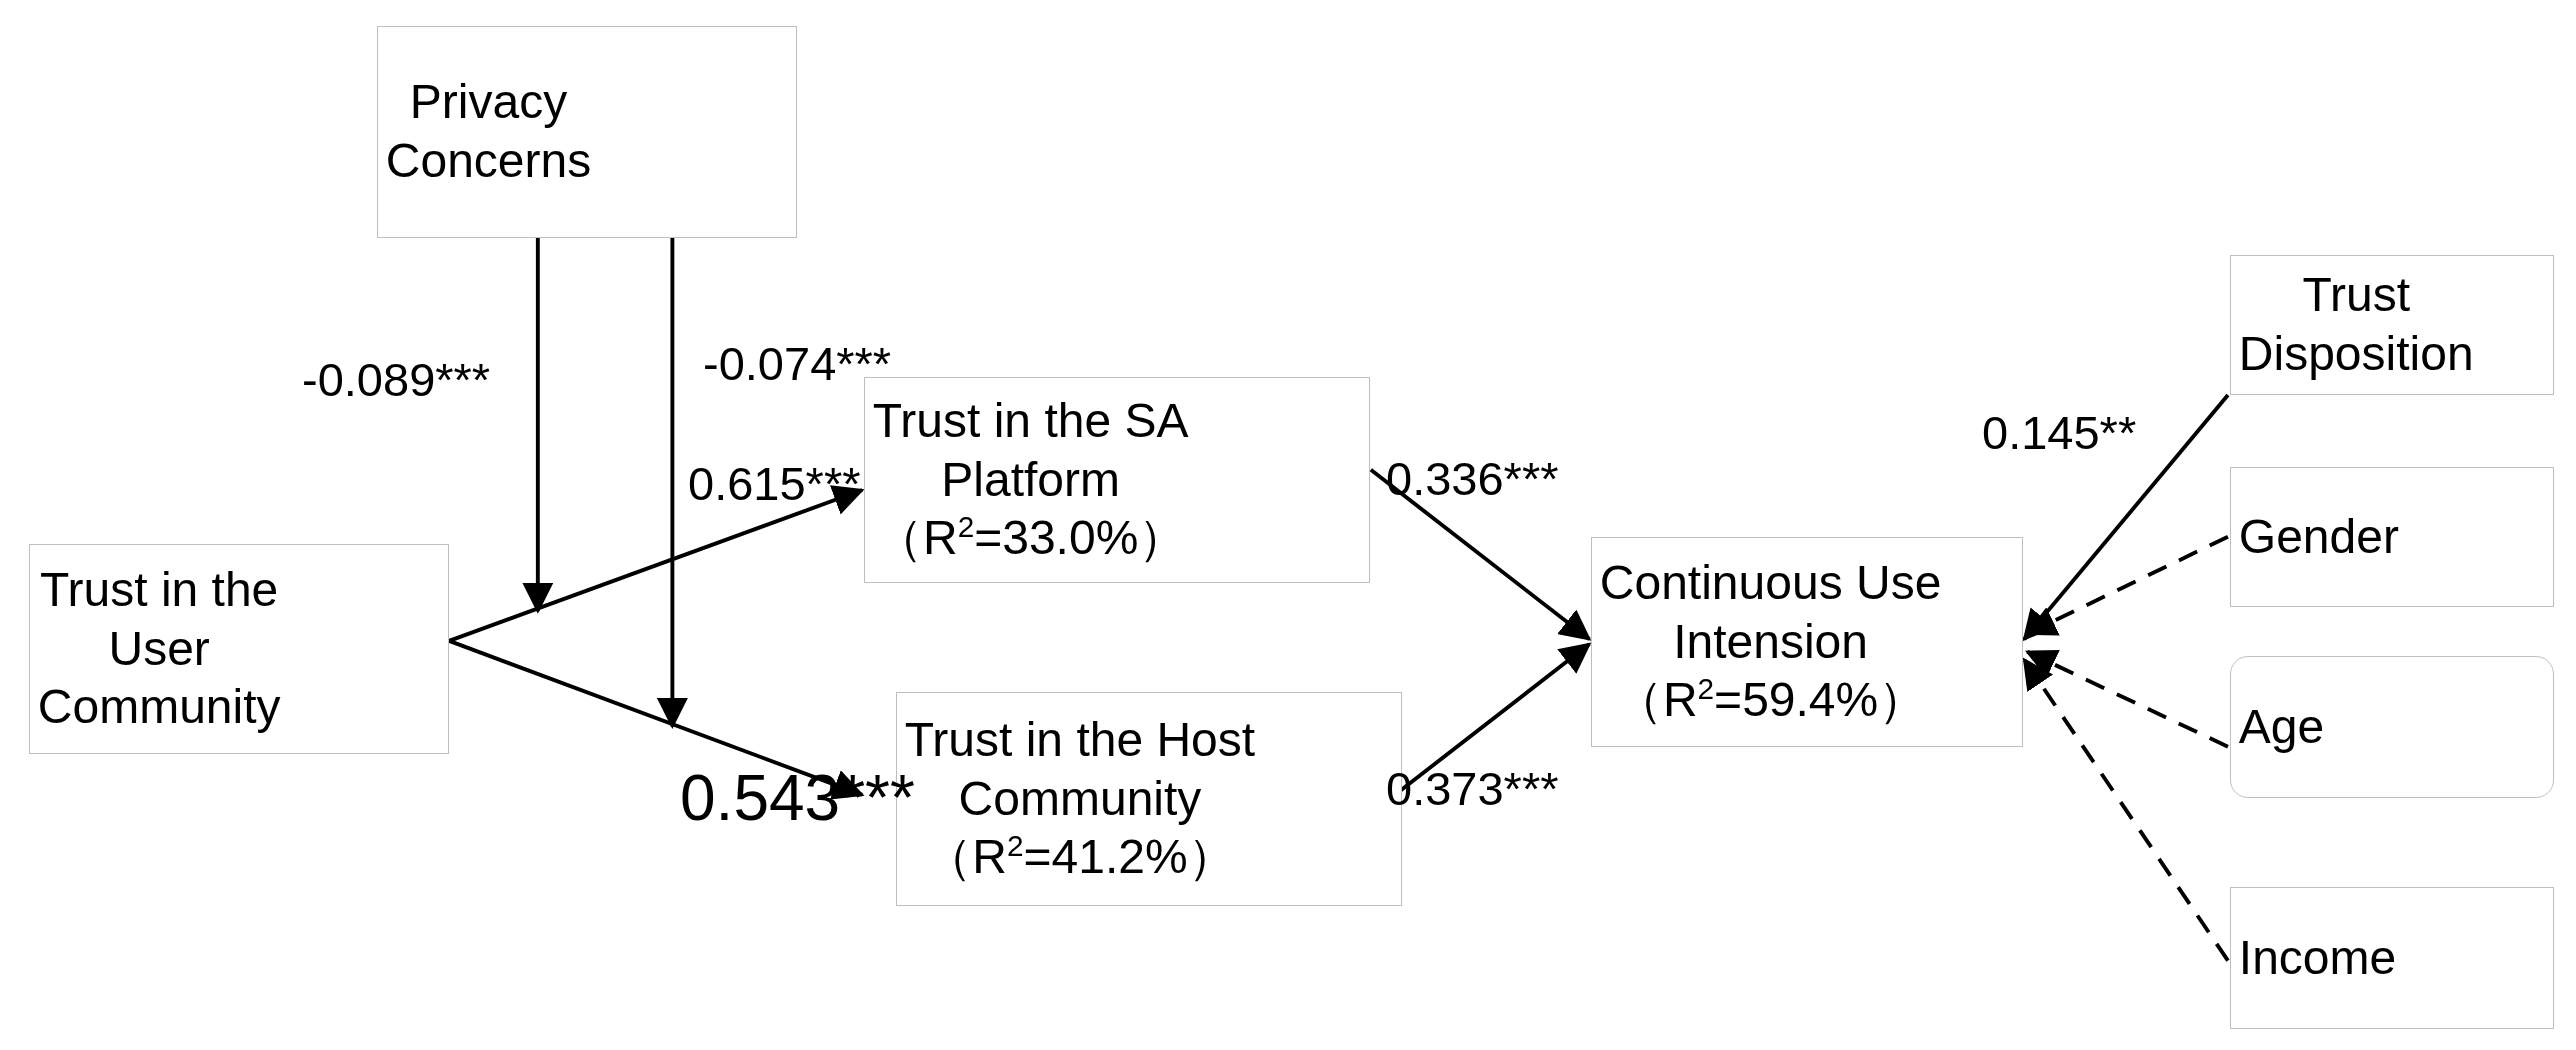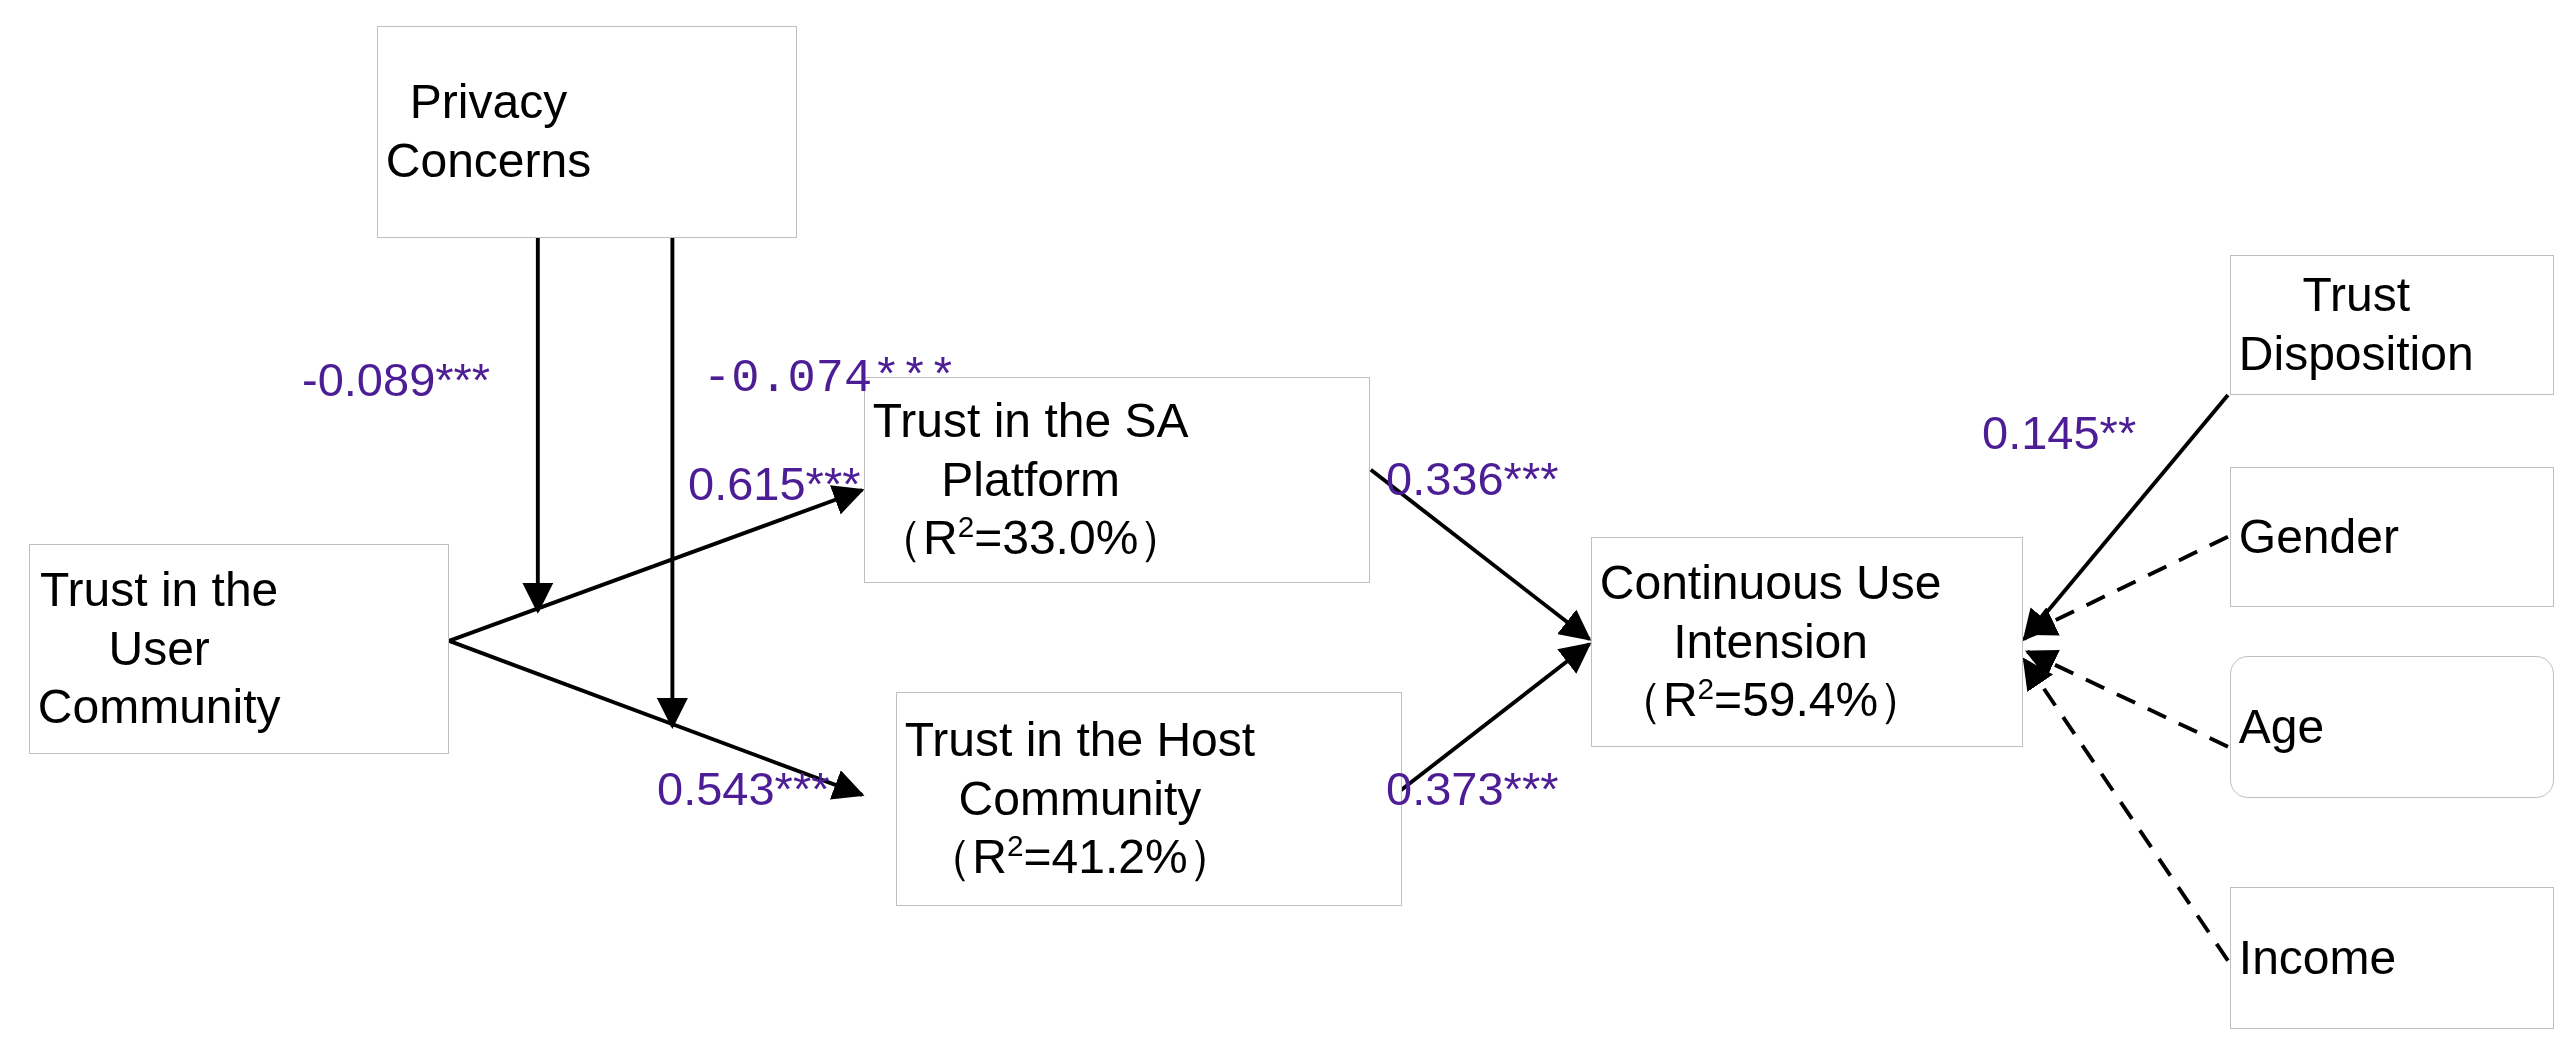--- a/index.html
+++ b/index.html
@@ -47,41 +47,41 @@
     display: block;
     white-space: nowrap;
   }
   .node-r2 sup {
     font-size: 0.62em;
     vertical-align: super;
     line-height: 0;
   }
   .edge-label {
     position: absolute;
-    color: #4c1d95;
+    color: #000000;
     white-space: nowrap;
     background: transparent;
   }
 
   
   #node-privacy-concerns { left: 377px;  top: 26px;   width: 420px; height: 212px; font-size: 48px; }
   #node-trust-user-community { left: 29px; top: 535px; width: 420px; height: 210px; font-size: 48px; margin-top: 9px; }
   #node-trust-sa-platform { left: 864px; top: 377px; width: 506px; height: 206px; font-size: 48px; }
   #node-trust-host-community { left: 896px; top: 692px; width: 506px; height: 214px; font-size: 48px; }
   #node-continuous-use { left: 1591px; top: 537px; width: 432px; height: 210px; font-size: 48px; }
   #node-trust-disposition { left: 2230px; top: 255px; width: 324px; height: 140px; font-size: 48px; }
   #node-gender { left: 2230px; top: 467px; width: 324px; height: 140px; font-size: 48px; }
   #node-age { left: 2230px; top: 656px; width: 324px; height: 142px; font-size: 48px; border-radius: 18px; }
   #node-income { left: 2230px; top: 887px; width: 324px; height: 142px; font-size: 48px; }
 
   
   #label-pc-to-tuc  { left: 302px;  top: 352px;  font-size: 47px; }
-  #label-pc-to-thc  { left: 703px;  top: 352px;  font-size: 47px; font-family: Liberation Mono, monospace; }
+  #label-pc-to-thc  { left: 703px;  top: 336px;  font-size: 47px; }
   #label-tuc-to-sa  { left: 688px;  top: 456px;  font-size: 47px; }
-  #label-tuc-to-hc  { left: 657px;  top: 761px;  font-size: 47px; }
+  #label-tuc-to-hc  { left: 680px;  top: 761px;  font-size: 64px; }
   #label-sa-to-cui  { left: 1386px; top: 451px;  font-size: 47px; }
   #label-hc-to-cui  { left: 1386px; top: 761px;  font-size: 47px; }
   #label-td-to-cui  { left: 1982px; top: 405px;  font-size: 47px; }
 </style>
 </head>
 <body>
 
 <div id="diagram-root">
 
   <svg id="edge-layer" viewBox="0 0 3311 1350" width="2576" height="1050" xmlns="http://www.w3.org/2000/svg">

